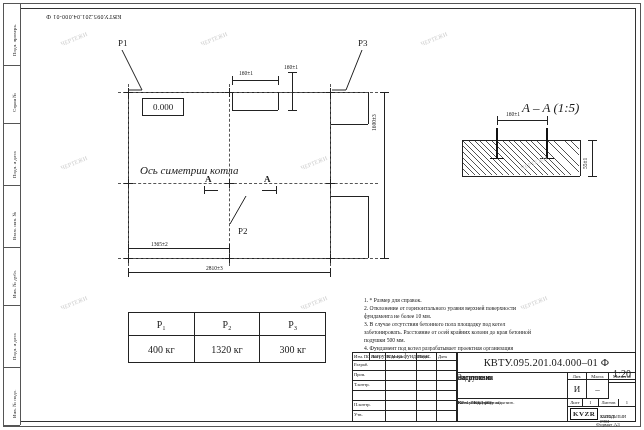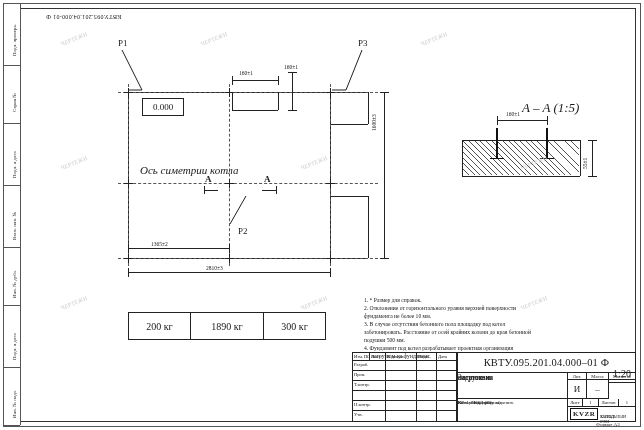--- a/index.html
+++ b/index.html
@@ -182,23 +182,28 @@
   <div class="ln vl" style="left:547px;top:116px;height:9px;"></div>
   <div class="dim" style="left:505px;top:111px;">160±1</div>
 
   <div class="ln vl" style="left:592px;top:140px;height:36px;"></div>
   <div class="ln hl" style="left:588px;top:140px;width:9px;"></div>
   <div class="ln hl" style="left:588px;top:176px;width:9px;"></div>
   <div class="dim" style="left:582px;top:170px;transform:rotate(-90deg);transform-origin:left top;">55±1</div>
 
   <table class="ltab" style="left:128px;top:312px;width:198px;">
     <tbody>
+        <tr>
+      <td class="hdr" style="width:66px;">Р₁</td>
+      <td class="hdr" style="width:66px;">Р₂</td>
+      <td class="hdr" style="width:66px;">Р₃</td>
+    </tr>
     <tr>
-      <td style="height:22px;">200 кг</td>
-      <td>1890 кг</td>
+      <td style="height:22px;">400 кг</td>
+      <td>1320 кг</td>
       <td>300 кг</td>
     </tr>
   </tbody>
     </table>
 
   <div class="notes" style="left:364px;top:296px;">
     <div>1. * Размер для справок.</div>
     <div>2. Отклонение от горизонтального уравня верхней поверхности</div>
     <div>фундамента не более 10 мм.</div>
     <div>3. В случае отсутствия бетонного пола площадку под котел</div>

